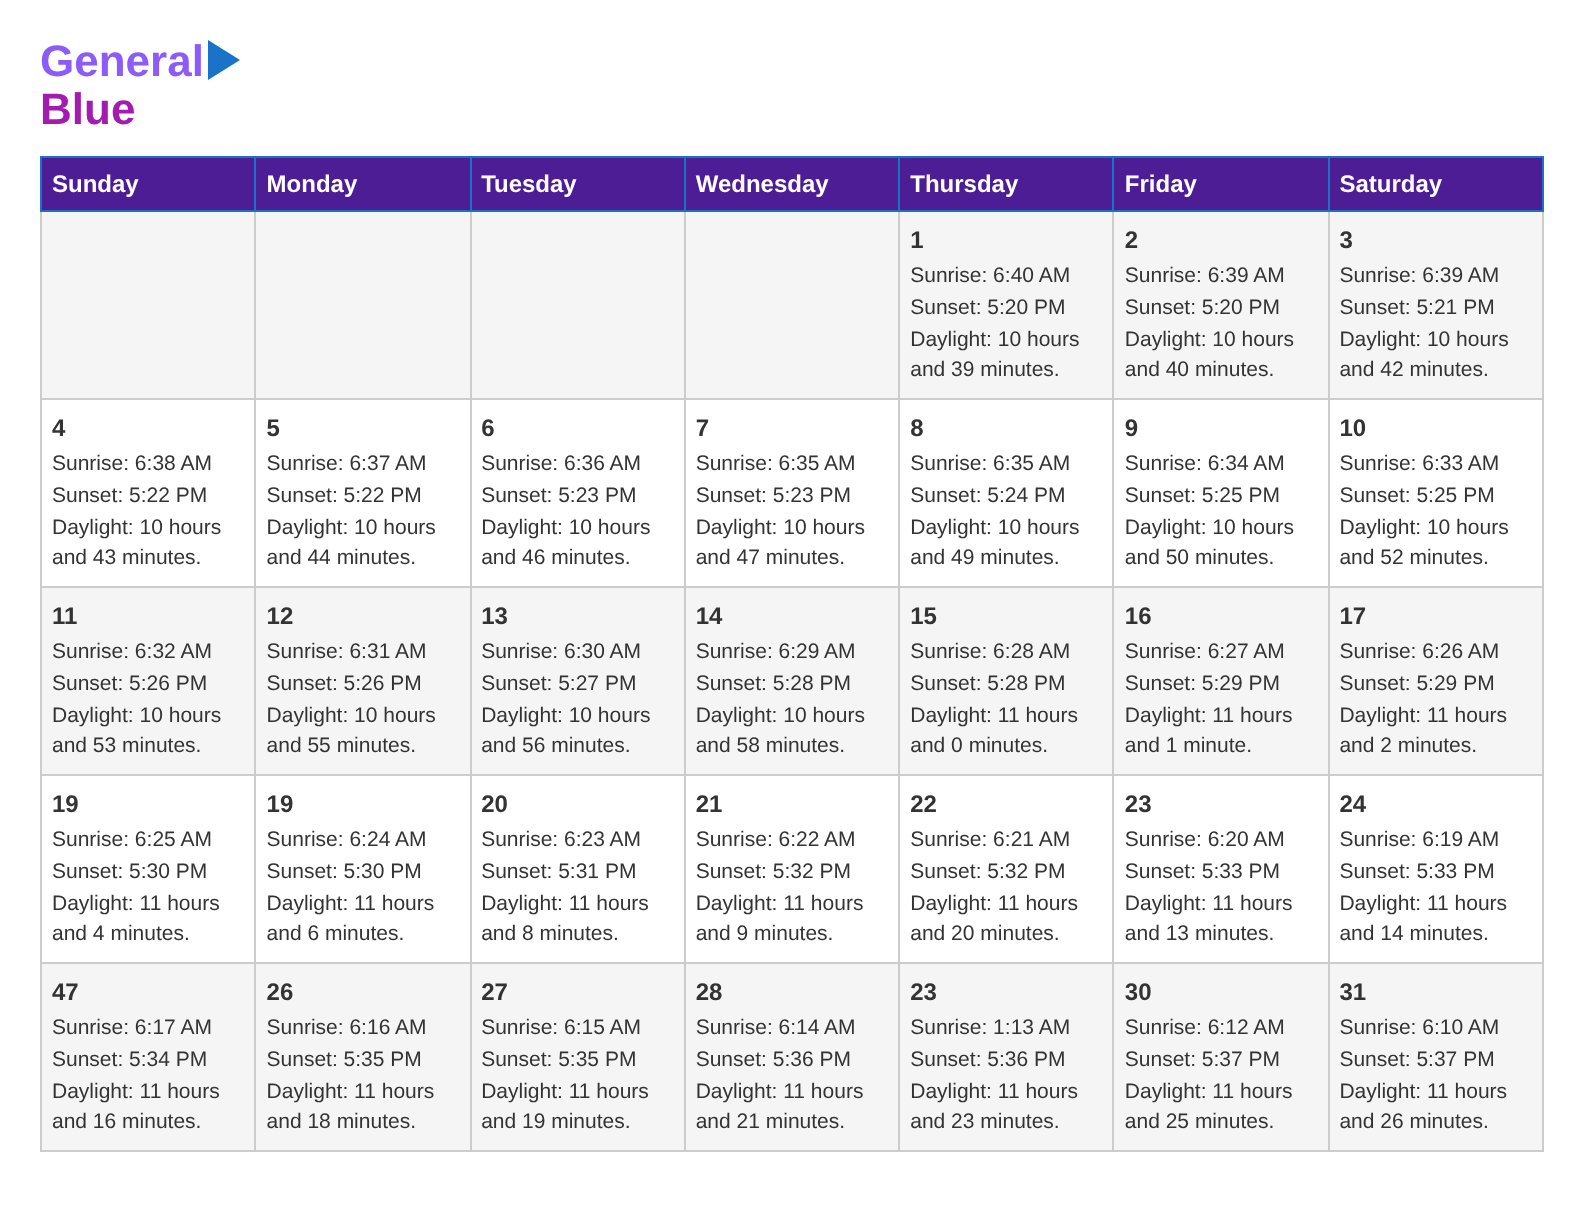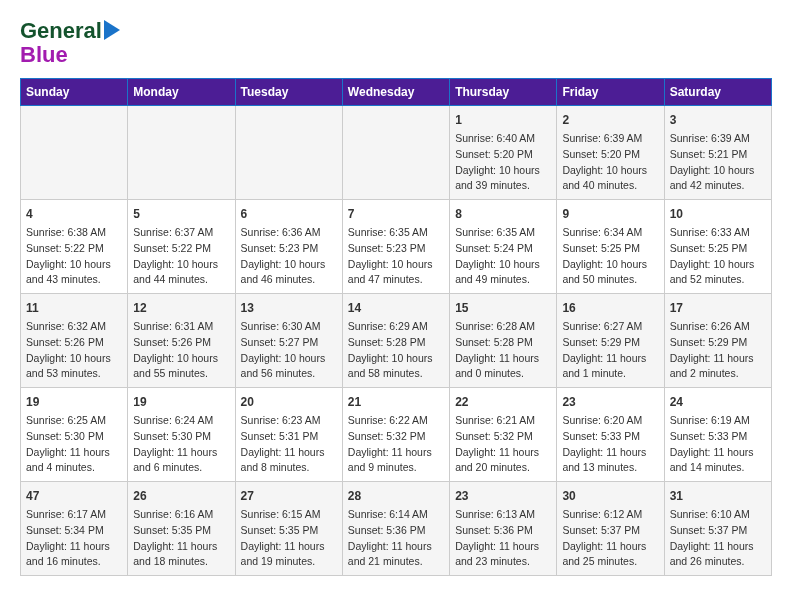--- a/index.html
+++ b/index.html
@@ -17,21 +17,21 @@
       margin-bottom: 10px;
     }
     .logo {
       display: flex;
       flex-direction: column;
       align-items: flex-start;
     }
     .logo-text {
       font-size: 22px;
       font-weight: bold;
-      color: #14532d;
+      color: #8b5cf6;
       line-height: 1;
     }
     .logo-arrow {
       width: 0; height: 0;
       border-top: 10px solid transparent;
       border-bottom: 10px solid transparent;
       border-left: 16px solid #1a73c9;
       margin-left: 2px;
       margin-top: -2px;
     }
@@ -337,21 +337,21 @@
         </td>
         <td>
           <span class="day-num">28</span>
           <div>Sunrise: 6:14 AM</div>
           <div>Sunset: 5:36 PM</div>
           <div>Daylight: 11 hours</div>
           <div>and 21 minutes.</div>
         </td>
         <td>
           <span class="day-num">23</span>
-          <div>Sunrise: 6:13 AM</div>
+          <div>Sunrise: 1:13 AM</div>
           <div>Sunset: 5:36 PM</div>
           <div>Daylight: 11 hours</div>
           <div>and 23 minutes.</div>
         </td>
         <td>
           <span class="day-num">30</span>
           <div>Sunrise: 6:12 AM</div>
           <div>Sunset: 5:37 PM</div>
           <div>Daylight: 11 hours</div>
           <div>and 25 minutes.</div>

